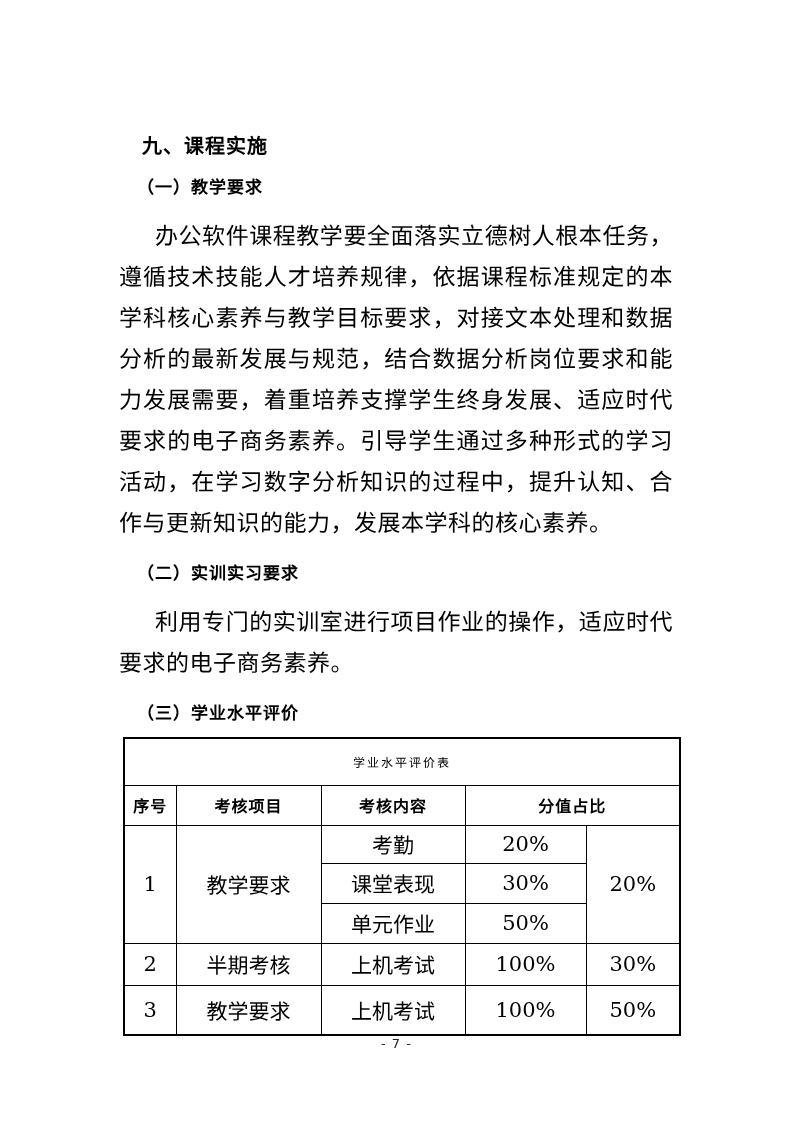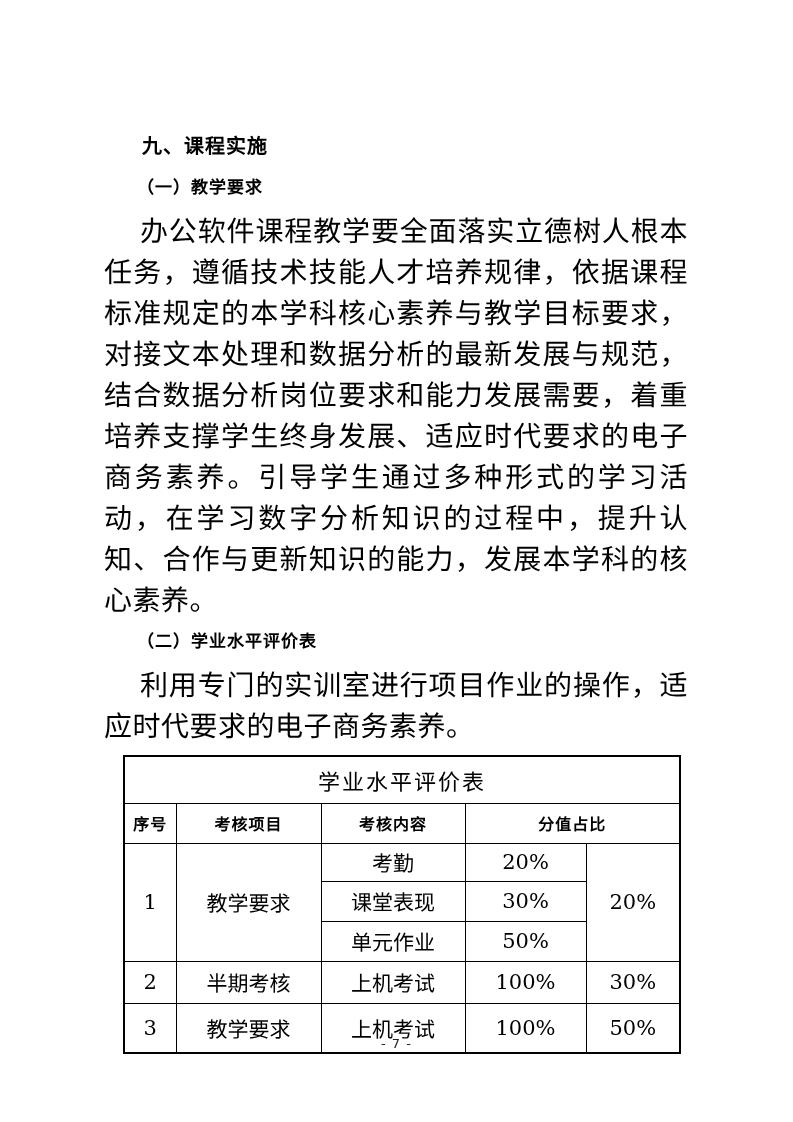--- a/index.html
+++ b/index.html
@@ -32,45 +32,45 @@
   }
   .section-heading {
     font-family: "DejaVu Serif", "Liberation Serif", serif;
     font-size: 17px;
     font-weight: bold;
     line-height: 28px;
     margin: 0 0 10px 33px;
     letter-spacing: 1px;
   }
   .body-para {
-    font-size: 28px;
+    font-size: 23px;
     line-height: 41px;
     text-align: justify;
     text-indent: 36px;
     letter-spacing: 0.5px;
-    margin: 0;
+    margin: 15px;
   }
   .section-heading.mt { margin-top: 6px; }
   .eval-table {
     border-collapse: collapse;
     margin: 8px 0 0 19px;
     width: 556px;
     table-layout: fixed;
     border: 2px solid #000000;
   }
   .eval-table td, .eval-table th {
     border: 1px solid #000000;
     text-align: center;
     vertical-align: middle;
     font-weight: normal;
     font-size: 21px;
     padding: 0 2px;
   }
   .eval-table .title-cell {
-    font-size: 22px;
+    font-size: 12px;
     height: 47px;
     letter-spacing: 2px;
     margin-left: 14px;
   }
   .eval-table .header-row th {
     font-family: "DejaVu Sans", "Liberation Sans", sans-serif;
     font-weight: bold;
     height: 40px;
     font-size: 16px;
     letter-spacing: 1px;
@@ -101,24 +101,25 @@
 
 <div class="page">
   <div class="content">
 
     <h1 class="chapter-heading">九、课程实施</h1>
 
     <h2 class="section-heading">（一）教学要求</h2>
 
     <p class="body-para">办公软件课程教学要全面落实立德树人根本任务，遵循技术技能人才培养规律，依据课程标准规定的本学科核心素养与教学目标要求，对接文本处理和数据分析的最新发展与规范，结合数据分析岗位要求和能力发展需要，着重培养支撑学生终身发展、适应时代要求的电子商务素养。引导学生通过多种形式的学习活动，在学习数字分析知识的过程中，提升认知、合作与更新知识的能力，发展本学科的核心素养。</p>
 
-    <h2 class="section-heading mt">（二）学业水平评价表</h2>
+    <h2 class="section-heading mt">（二）实训实习要求</h2>
 
     <p class="body-para">利用专门的实训室进行项目作业的操作，适应时代要求的电子商务素养。</p>
 
+    <h2 class="section-heading mt">（三）学业水平评价</h2>
 
     <table class="eval-table">
       <colgroup>
         <col style="width:52px">
         <col style="width:145px">
         <col style="width:144px">
         <col style="width:121px">
         <col style="width:94px">
       </colgroup>
       <tbody>

